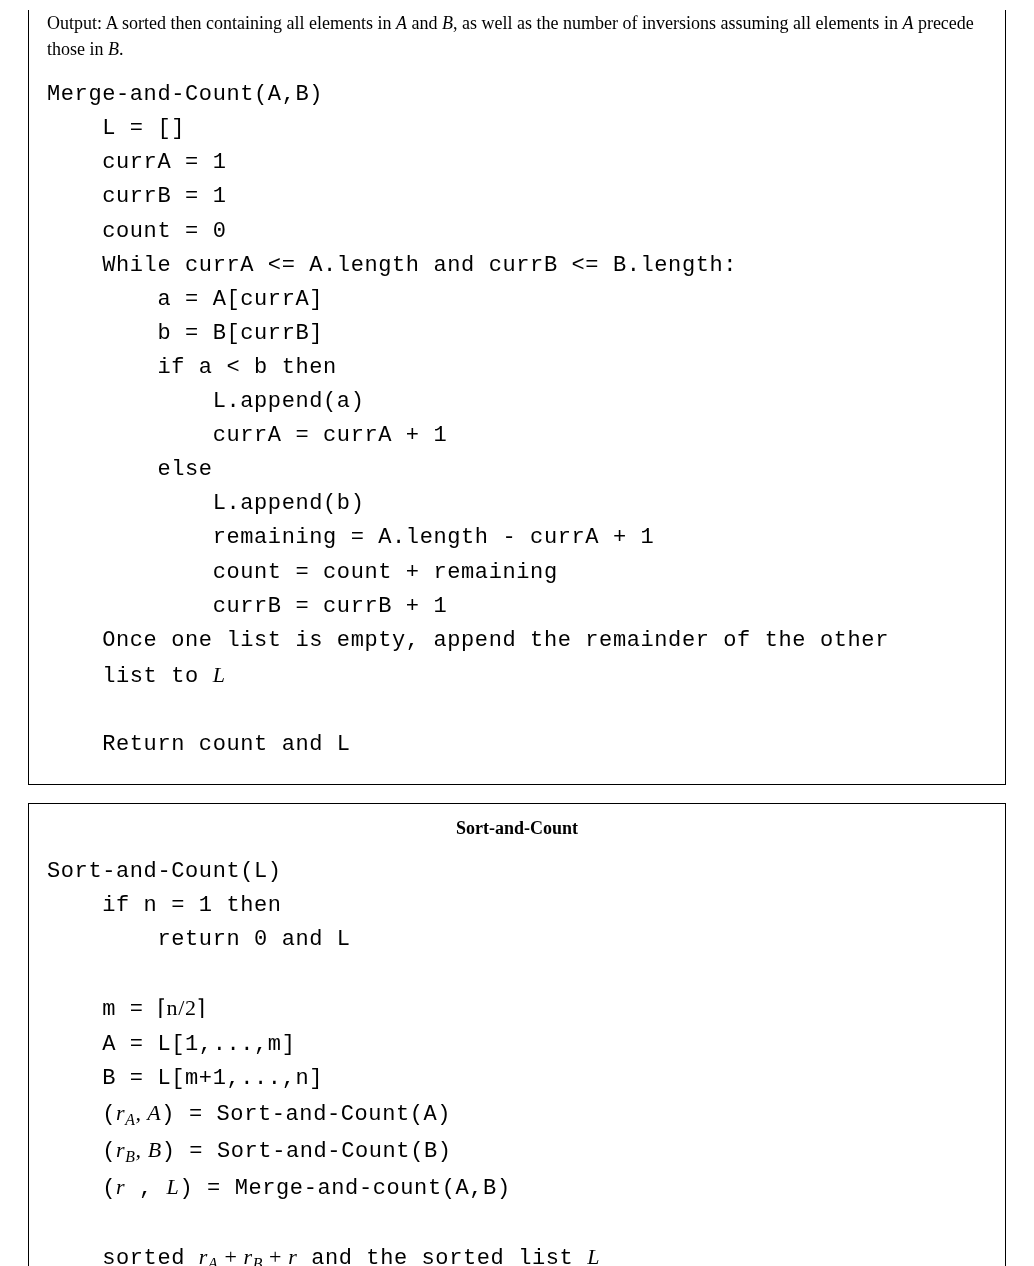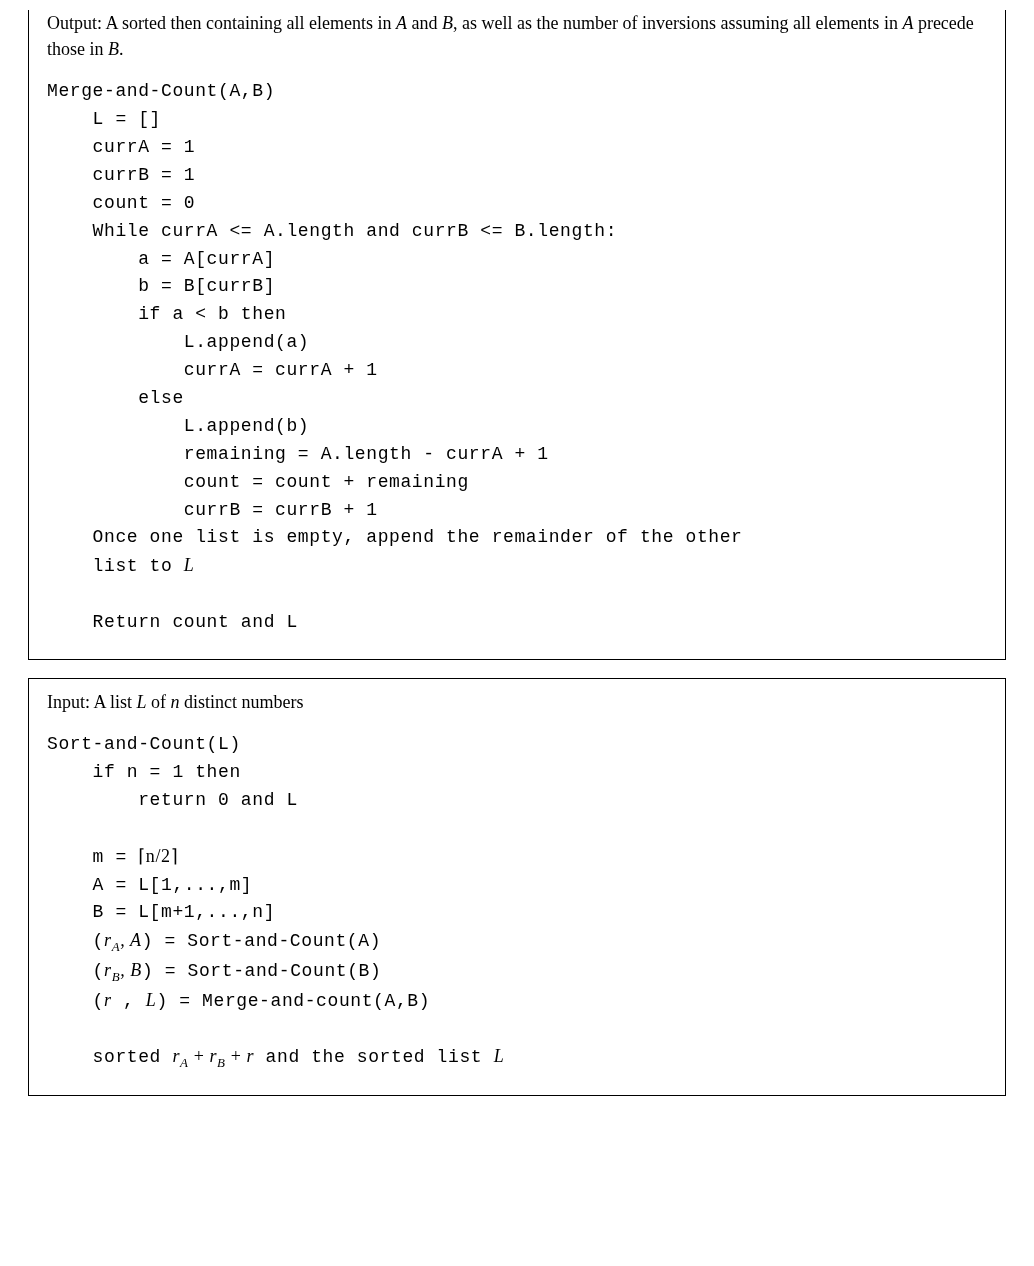--- a/index.html
+++ b/index.html
@@ -31,21 +31,21 @@
   .smallcaps {
     font-variant: small-caps;
   }
   .algotitle {
     text-align: center;
     font-weight: bold;
     margin: 14px 0 10px 0;
   }
   pre.code {
     font-family: "Courier New", Courier, monospace;
-    font-size: 18px;
+    font-size: 22px;
     letter-spacing: 0.6px;
     white-space: pre;
     line-height: 1.55;
     margin: 16px 0 8px 0;
   }
   .mvar { font-style: italic; font-family: "Times New Roman", Times, serif; }
   .mop  { font-family: "Times New Roman", Times, serif; }
   .plain{ font-family: "Courier New", Courier, monospace; }
   sub { font-size: 0.72em; }
 </style>
@@ -76,24 +76,22 @@
 <span>            count = count + remaining</span>
 <span>            currB = currB + 1</span>
 <span>    Once one list is empty, append the remainder of the other</span>
 <span><span class="plain">    list to </span><span class="mvar">L</span></span>
 
 <span>    Return count and L</span></pre>
   </div>
 
 
   <div class="box">
+    <div class="algotitle">Sort-and-Count</div>
 
-    <p class="prose">
-      <span class="ital">Input:</span><span> A list </span><span class="mvar">L</span><span> of </span><span class="mvar">n</span><span> distinct numbers</span>
-    </p>
 
 
 <pre class="code"><span>Sort-and-Count(L)</span>
 <span>    if n = 1 then</span>
 <span>        return 0 and L</span>
 
 <span><span class="plain">    m = </span><span class="mop">⌈</span><span class="mop">n/2</span><span class="mop">⌉</span></span>
 <span>    A = L[1,...,m]</span>
 <span>    B = L[m+1,...,n]</span>
 <span><span class="plain">    (</span><span class="mvar"><span>r</span><sub>A</sub></span><span class="mvar">, </span><span class="mvar">A</span><span class="plain">) = Sort-and-Count(A)</span></span>

